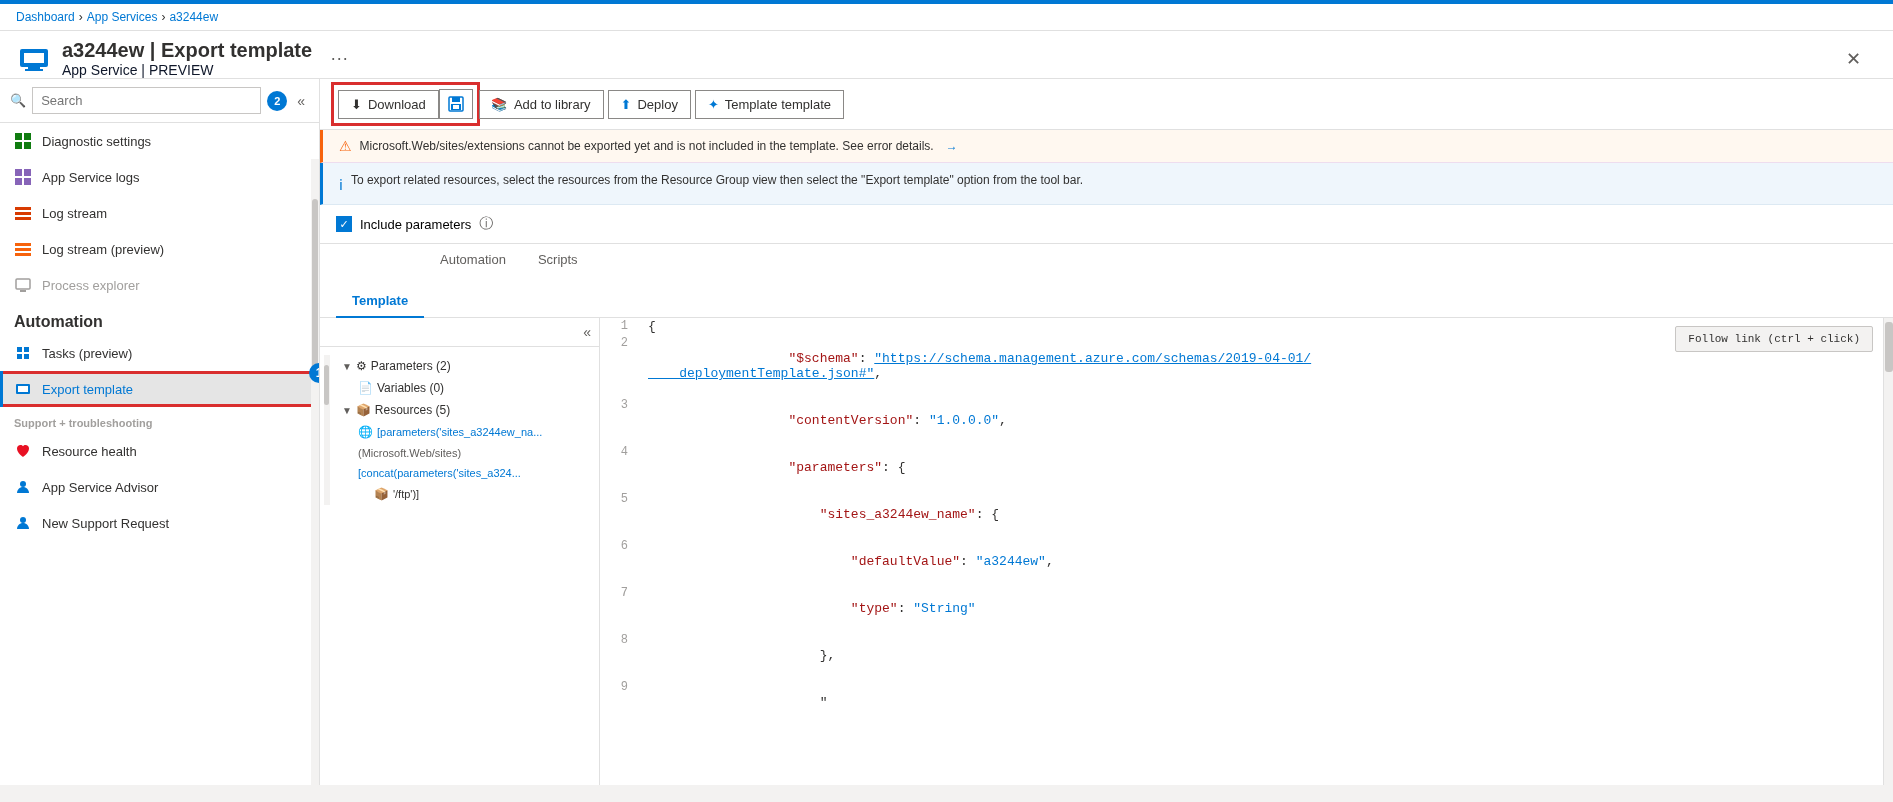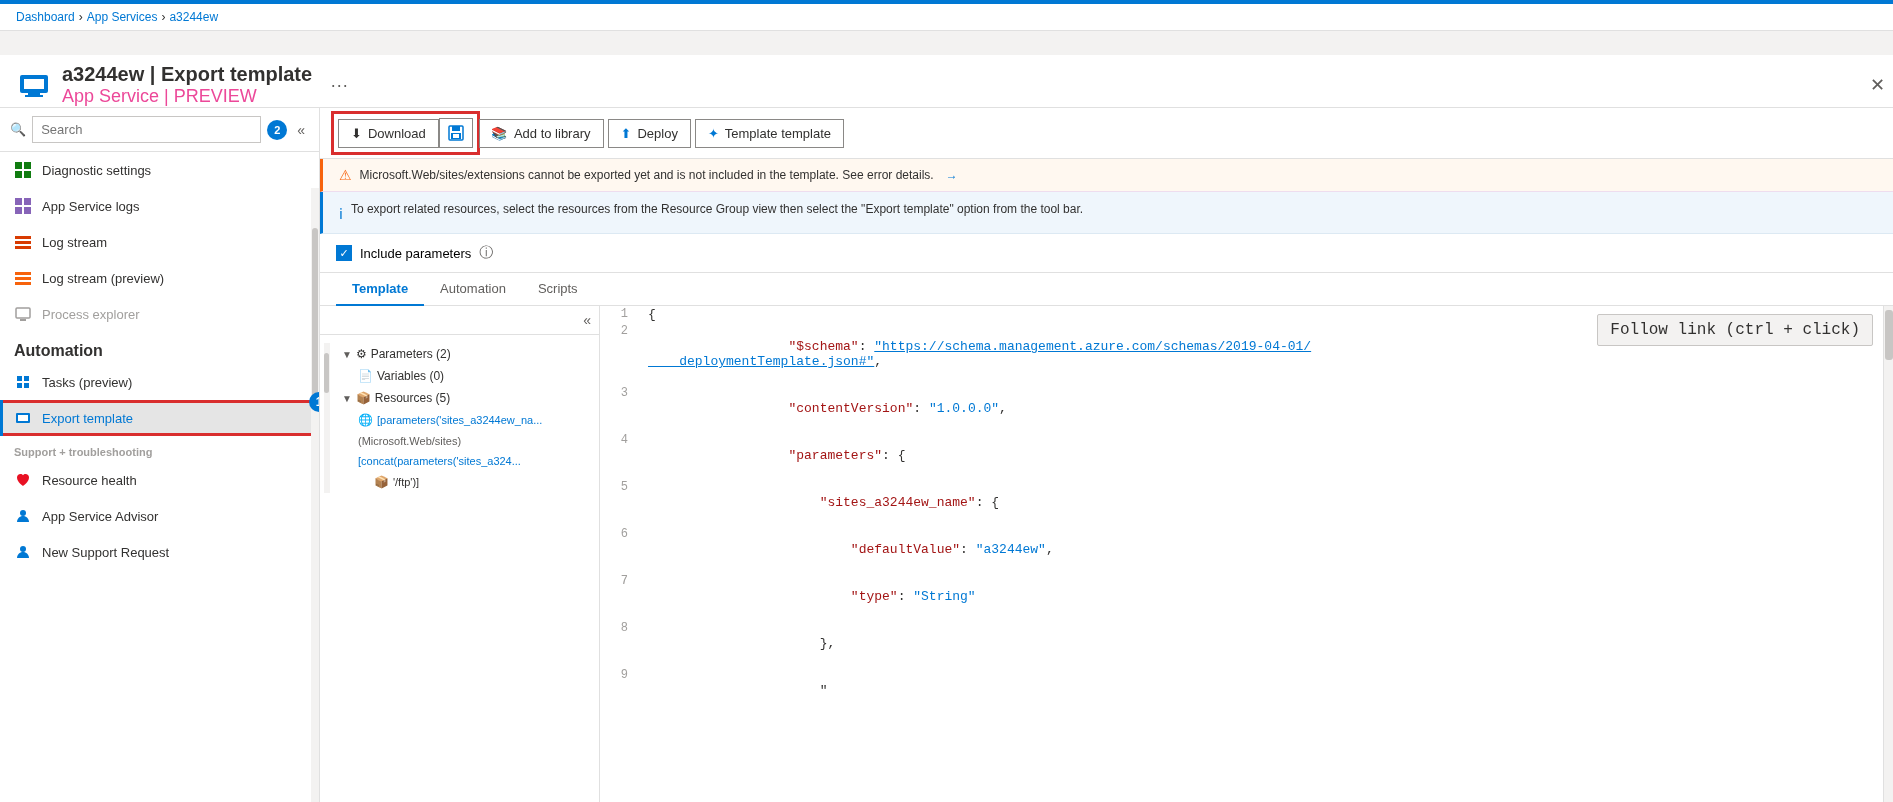--- a/index.html
+++ b/index.html
@@ -18,47 +18,46 @@
       border-bottom: 1px solid #e0e0e0;
       display: flex;
       align-items: center;
       gap: 4px;
     }
     .breadcrumb span { color: #323130; }
     .breadcrumb a { color: #0078d4; text-decoration: none; cursor: pointer; }
 
     .header-bar {
       background: #fff;
-      padding: 8px 0 0 16px;
+      padding: 8px 24px 0 16px;
       display: flex;
       align-items: center;
       border-bottom: 1px solid #e0e0e0;
       justify-content: space-between;
-      margin-top: 24px;
     }
     .header-left {
       display: flex;
       align-items: center;
       gap: 10px;
     }
     .header-icon {
       width: 36px;
       height: 36px;
       display: flex;
       align-items: center;
       justify-content: center;
     }
     .header-text h1 {
       font-size: 20px;
       font-weight: 600;
       color: #323130;
     }
     .header-text .subtitle {
-      font-size: 18px;
-      color: #ec4899;
+      font-size: 14px;
+      color: #0f172a;
     }
     .header-more {
       color: #605e5c;
       font-size: 18px;
       cursor: pointer;
       padding: 4px 8px;
     }
     .close-btn {
       font-size: 18px;
       color: #605e5c;
@@ -263,20 +262,21 @@
       font-size: 13px;
       color: #605e5c;
       cursor: pointer;
       border-bottom: 2px solid transparent;
       margin-bottom: -1px;
     }
     .tab.active {
       color: #0078d4;
       border-bottom: 2px solid #0078d4;
       font-weight: 600;
+      margin-top: 41px;
     }
 
     .content-split {
       display: flex;
       flex: 1;
       overflow: hidden;
     }
 
     .tree-panel {
       width: 280px;
@@ -358,21 +358,21 @@
     .json-link { color: #0078d4; text-decoration: underline; cursor: pointer; }
     .json-punct { color: #323130; }
 
     .tooltip-popup {
       position: absolute;
       top: 8px;
       right: 20px;
       background: #f3f2f1;
       border: 1px solid #c8c6c4;
       padding: 6px 12px;
-      font-size: 16px;
+      font-size: 11px;
       color: #323130;
       border-radius: 2px;
       z-index: 10;
     }
 
     .number-badge {
       background: #0078d4;
       color: white;
       border-radius: 50%;
       width: 20px;

